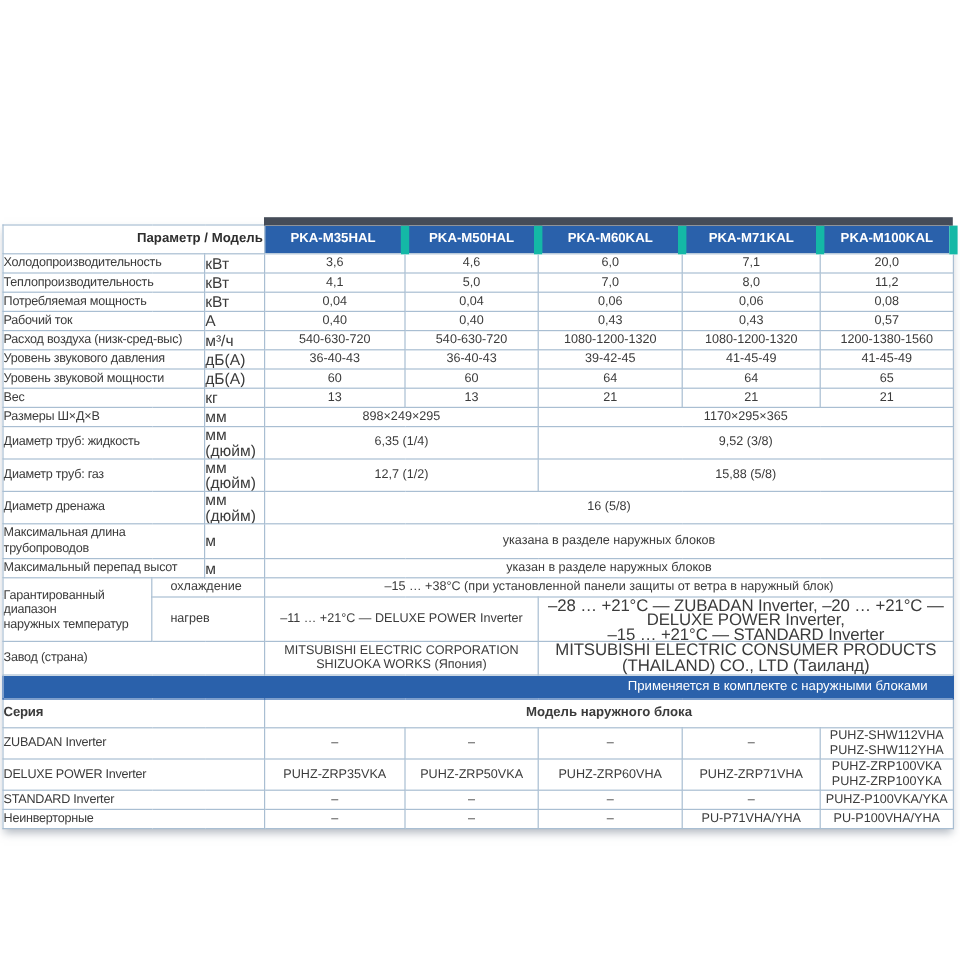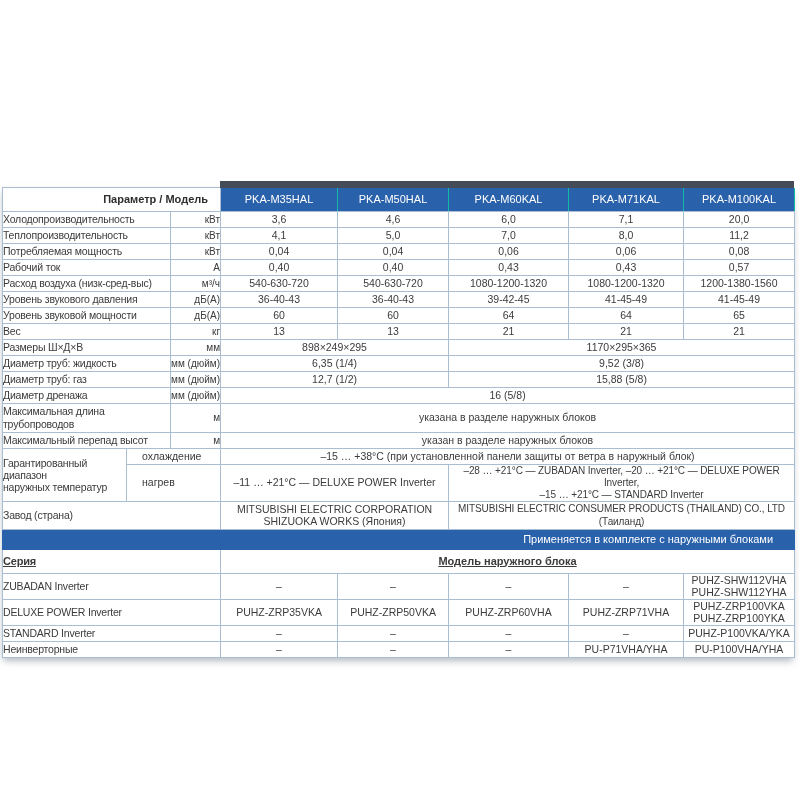--- a/index.html
+++ b/index.html
@@ -4,31 +4,31 @@
 <style>
   html,body{margin:0;padding:0;background:#fff;}
   .page{position:relative;width:800px;height:800px;background:#fff;overflow:hidden;
         font-family:"Liberation Sans",sans-serif;color:#3b3b3b;}
   .table-wrap{position:absolute;left:2px;top:187px;width:792px;
         box-shadow:0 4px 7px -1px rgba(120,132,145,.55);}
   .dark-bar{position:absolute;left:218px;top:-6px;width:574px;height:7px;background:#454c58;}
   table{border-collapse:collapse;table-layout:fixed;width:792px;font-size:11px;color:#3b3b3b;}
   td,th{border:1px solid #a9bed2;overflow:hidden;padding:0 2px;vertical-align:middle;
         line-height:13px;}
-  th.model{background:#2a61ab;color:#ffffff;font-weight:normal;text-align:center;
-        border-left:1px solid #fff;border-right:1px solid #14b8a6;border-top:none;height:23px;}
+  th.model{background:#2a61ab;color:#ffffff;font-weight:bold;text-align:center;
+        border-left:1px solid #fff;border-right:7px solid #14b8a6;border-top:none;height:23px;}
   th.corner{background:#fff;color:#2e2e2e;font-weight:bold;text-align:right;
-        padding-right:12px;font-size:11px;}
+        padding-right:1px;font-size:11px;}
   td.lbl{text-align:left;padding:1px 0;font-size:10.5px;letter-spacing:-0.2px;}
   td.sub{text-align:left;padding:1px 15px;font-size:10.5px;}
-  td.unit{text-align:right;font-size:10px;padding:0;}
+  td.unit{text-align:left;font-size:13px;padding:0;}
   td.val{text-align:center;font-size:10.5px;}
   td.pre{white-space:pre-line;line-height:12px;}
-  td.small{font-size:10px;letter-spacing:-0.1px;}
-  td.bold{font-weight:bold;font-size:11px;text-decoration:underline;}
+  td.small{font-size:14px;letter-spacing:-0.1px;}
+  td.bold{font-weight:bold;font-size:11px;}
   tr.sec td{background:#2a61ab;color:#fff;font-weight:normal;text-align:right;
         padding:2px 21px;border:1px solid #2a61ab;font-size:11px;height:15px;}
   tr.h15{height:15px;} tr.h13{height:13px;} tr.h24{height:24px;}
   tr.h26{height:26px;} tr.h28{height:28px;} tr.h14{height:14px;} tr.h16{height:16px;}
 </style>
 </head>
 <body>
 
 <div class="page">
   <div class="table-wrap">

